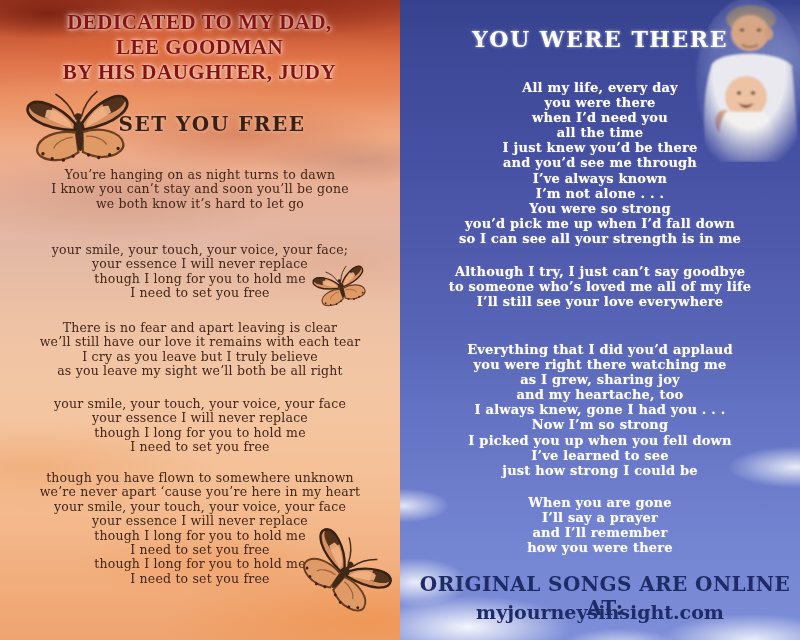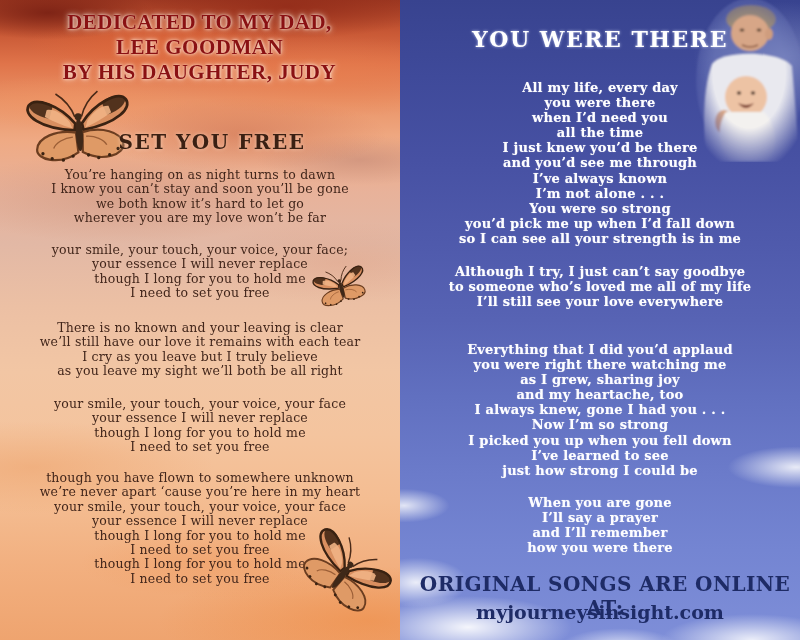--- a/index.html
+++ b/index.html
@@ -23,21 +23,21 @@
       radial-gradient(ellipse 200px 50px at 55% 88%, rgba(238,148,85,.35), transparent 70%),
       radial-gradient(ellipse 300px 78px at 92% 97%, rgba(238,138,66,.55), transparent 70%),
       linear-gradient(180deg,#9e3922 0%,#c85835 5%,#e0744a 10%,#ea9468 16%,#efaa84 22%,
         #e8b29a 30%,#e2b8a5 38%,#ecc0a4 48%,#f2c6a4 58%,#f4c49e 68%,#f4bd92 78%,
         #f2b080 88%,#efa46f 100%);
   }
   .dedication{position:absolute;top:10px;left:0;right:15px;text-align:center;padding-left:14px;
     font-family:"Liberation Serif",serif;font-weight:bold;font-size:21px;line-height:25px;
     color:#8a1113;letter-spacing:.5px;
     text-shadow:0 0 6px rgba(255,240,225,.95),0 0 3px rgba(255,245,235,.9);}
-  .left-title{position:absolute;top:130px;left:0;right:0;margin:0;text-align:center;
+  .left-title{position:absolute;top:112px;left:0;right:0;margin:0;text-align:center;
     padding-left:24px;font-size:20px;font-weight:bold;color:#3a2013;letter-spacing:1.5px;
     text-shadow:0 0 4px rgba(255,230,210,.6);}
   .lv{position:absolute;left:0;right:0;text-align:center;font-weight:normal;
     font-size:12.5px;line-height:14.4px;color:#42261b;letter-spacing:.2px;}
   .lv1{top:168px}.lv2{top:243px}.lv3{top:321px}.lv4{top:397px}.lv5{top:471px}
 
   .bfly{position:absolute;}
   .b1{left:20px;top:88px;width:118px;height:82px;transform:rotate(-4deg);}
   .b2{left:312px;top:266px;width:58px;height:42px;transform:rotate(-16deg);}
   .b3{left:296px;top:538px;width:96px;height:70px;transform:rotate(38deg);}
@@ -106,35 +106,34 @@
     <svg class="bfly b1" viewBox="0 0 100 74">
         <use href="#butterfly"></use>
       </svg>
 
     <h2 class="left-title">SET YOU FREE</h2>
 
     <div class="lv lv1">
         <div class="line">You’re hanging on as night turns to dawn</div>
         <div class="line">I know you can’t stay and soon you’ll be gone</div>
         <div class="line">we both know it’s hard to let go</div>
-        <div class="line">wherever you are my love won’t be far</div>
       </div>
     <div class="lv lv2">
         <div class="line">your smile, your touch, your voice, your face;</div>
         <div class="line">your essence I will never replace</div>
         <div class="line">though I long for you to hold me</div>
         <div class="line">I need to set you free</div>
       </div>
 
     <svg class="bfly b2" viewBox="0 0 100 74">
         <use href="#butterfly"></use>
       </svg>
 
     <div class="lv lv3">
-        <div class="line">There is no known and your leaving is clear</div>
+        <div class="line">There is no fear and apart leaving is clear</div>
         <div class="line">we’ll still have our love it remains with each tear</div>
         <div class="line">I cry as you leave but I truly believe</div>
         <div class="line">as you leave my sight we’ll both be all right</div>
       </div>
     <div class="lv lv4">
         <div class="line">your smile, your touch, your voice, your face</div>
         <div class="line">your essence I will never replace</div>
         <div class="line">though I long for you to hold me</div>
         <div class="line">I need to set you free</div>
       </div>

